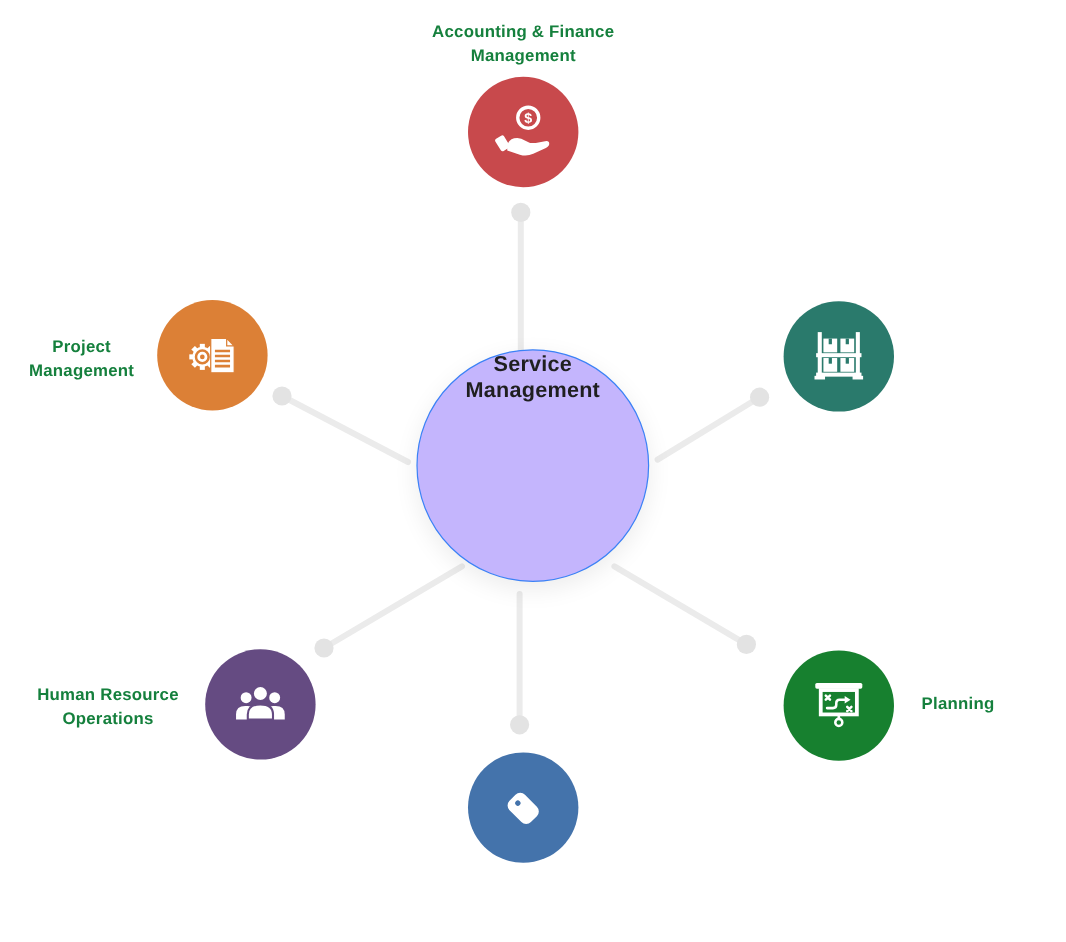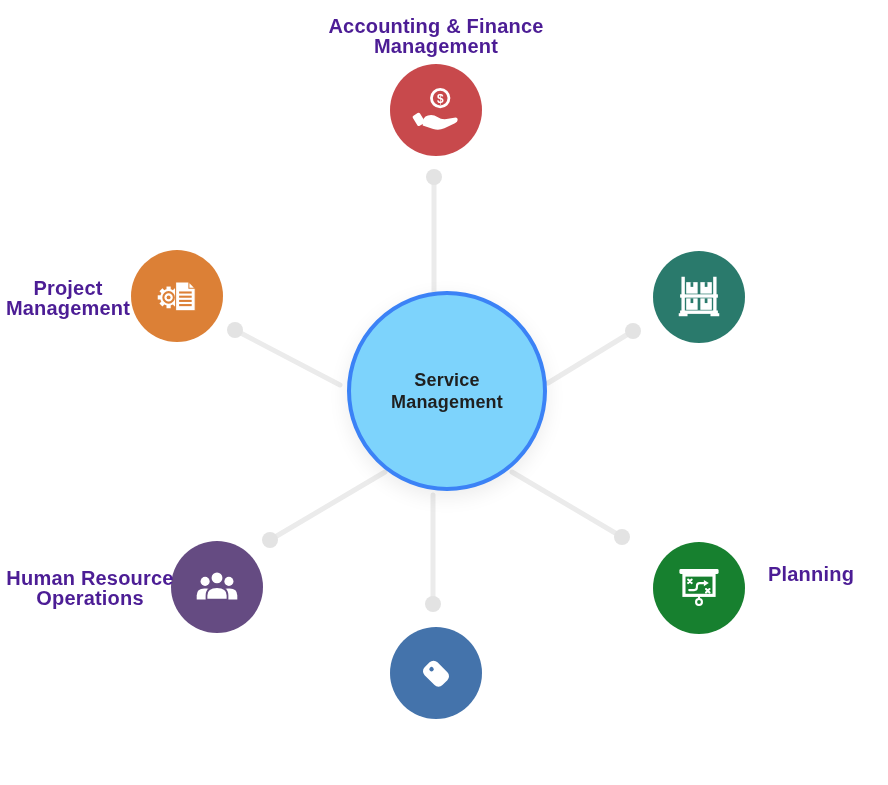--- a/index.html
+++ b/index.html
@@ -3,49 +3,49 @@
 <meta charset="utf-8">
 <style>
   html,body{margin:0;padding:0;background:#ffffff;}
   .canvas{
     position:relative;width:888px;height:785px;background:#ffffff;overflow:hidden;
     font-family:"Liberation Sans","DejaVu Sans",sans-serif;
   }
   .connectors{position:absolute;left:0;top:0;z-index:0;}
   .hub{
     position:absolute;z-index:2;left:347px;top:291px;width:192px;height:192px;
-    background:#7dd3fc;border-radius:50%;border:4px solid #3b82f6;
+    background:#c4b5fd;border-radius:50%;border:1px solid #3b82f6;
     box-shadow:0 6px 20px rgba(0,0,0,0.08);
-    display:flex;align-items:center;justify-content:center;
+    display:flex;justify-content:center;
   }
   .hub-label{
     width:140px;text-align:center;font-weight:bold;font-size:18px;line-height:22px;
     color:#1f1f1f;letter-spacing:.2px;
   }
   .node-circle{
     position:absolute;z-index:2;width:92px;height:92px;border-radius:50%;
     display:flex;align-items:center;justify-content:center;
   }
   .node-label{
-    position:absolute;z-index:3;font-weight:bold;font-size:20px;line-height:20px;
-    color:#4c1d95;text-align:center;letter-spacing:.2px;
+    position:absolute;z-index:3;font-weight:bold;font-size:14px;line-height:20px;
+    color:#15803d;text-align:center;letter-spacing:.2px;
   }
   
   .c-accounting{left:390px;top:64px;}
   .c-project{left:131px;top:250px;}
   .c-inventory{left:653px;top:251px;}
   .c-hr{left:171px;top:541px;}
   .c-planning{left:653px;top:542px;}
   .c-sales{left:390px;top:627px;}
   
   .l-accounting{left:326px;top:16px;width:220px;}
   .l-project{left:3px;top:278px;width:130px;}
   .l-inventory{left:748px;top:266px;width:118px;}
   .l-hr{left:5px;top:568px;width:170px;}
-  .l-planning{left:768px;top:564px;white-space:nowrap;text-align:left;}
+  .l-planning{left:768px;top:576px;white-space:nowrap;text-align:left;}
   .l-sales{left:348px;top:729px;width:176px;}
   .icon-svg{display:block;}
 </style>
 </head>
 <body>
 
 <div class="canvas">
 
   <svg class="connectors" width="888" height="785">
     <g stroke-width="5" stroke-linecap="round" fill="none">

